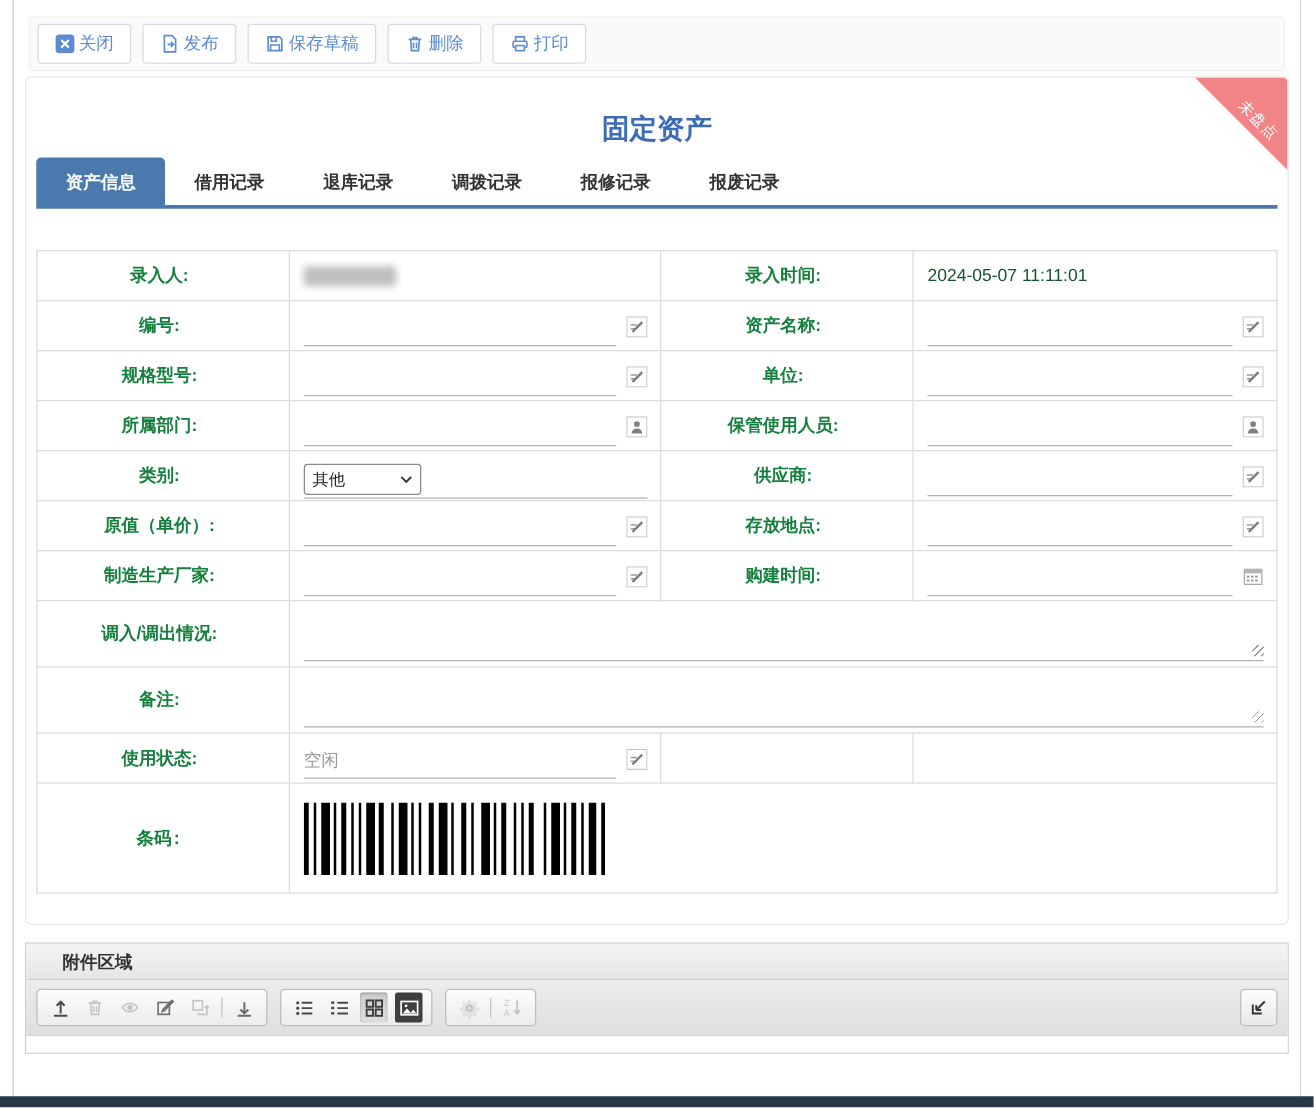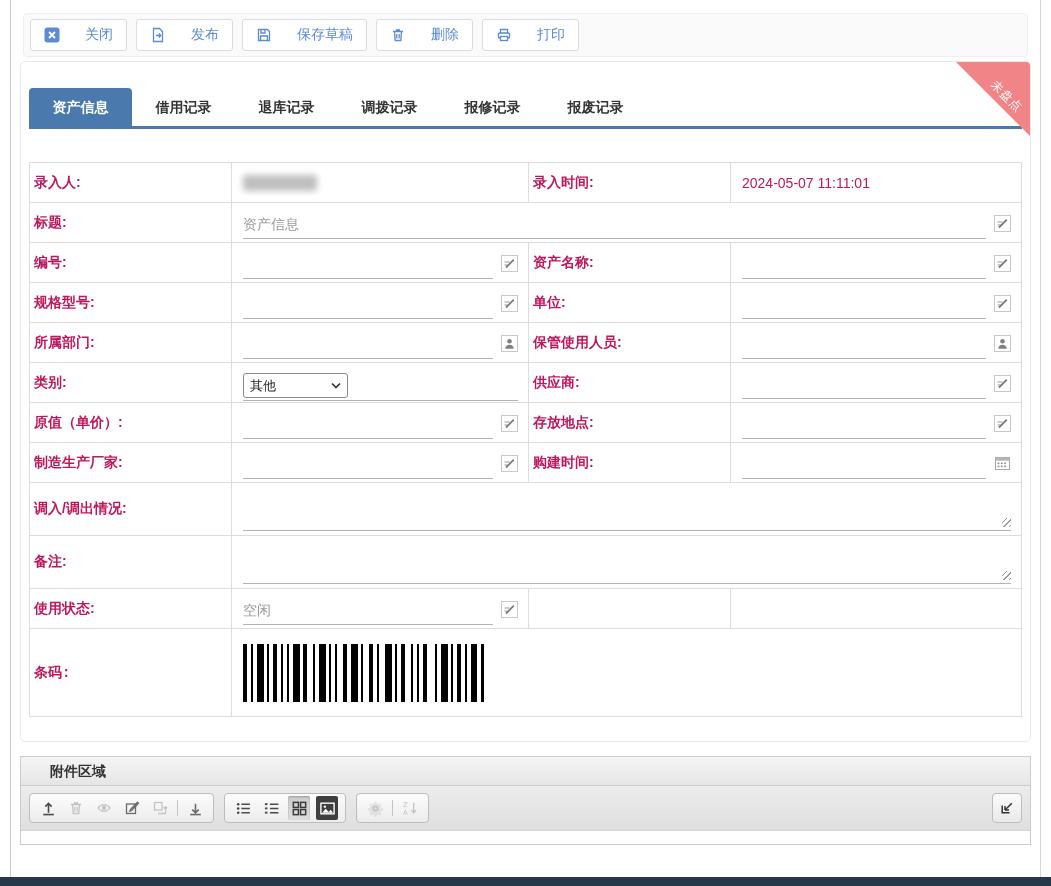--- a/index.html
+++ b/index.html
@@ -6,46 +6,46 @@
   html,body { width:1051px; height:886px; }
   body { font-family:"Liberation Sans","DejaVu Sans",sans-serif; background:#fff; overflow:hidden; }
   .page { position:relative; width:1051px; height:886px; background:#fff; }
   .left-line { position:absolute; left:10px; top:0; width:1px; height:877px; background:#c9c9c9; }
   .right-line { position:absolute; left:1040px; top:0; width:1px; height:886px; background:#d6d6d6; }
   .bottom-bar { position:absolute; left:0; bottom:0; width:1051px; height:9px; background:#25394a; }
   .main { position:absolute; left:11px; top:0; width:1029px; }
 
   
   .btn-strip { margin:13px 12px 0 12px; background:#fafafa; border:1px solid #efefef; border-radius:4px; padding:5px 6px; display:flex; gap:9px; height:44px; align-items:center; }
-  .tb-btn { display:inline-flex; align-items:center; gap:25px; background:#fff; border:1px solid #d8dce2; border-radius:3px; padding:0 13px; height:32px; color:#5b8bd2; font-size:14px; cursor:pointer; white-space:nowrap; }
+  .tb-btn { display:inline-flex; align-items:center; gap:3px; background:#fff; border:1px solid #d8dce2; border-radius:3px; padding:0 13px; height:32px; color:#5b8bd2; font-size:14px; cursor:pointer; white-space:nowrap; }
   .tb-btn svg { display:block; }
 
   
   .panel { position:relative; margin:4px 9px 0 9px; border:1px solid #e9e9e9; border-radius:5px; padding:26px 8px 24px 8px; overflow:hidden; }
   .ribbon-tri { position:absolute; top:0; right:0; width:0; height:0; border-top:74px solid #f08486; border-left:74px solid transparent; }
   .ribbon-txt { position:absolute; top:26px; right:4px; transform:rotate(45deg); color:#fff; font-size:12px; letter-spacing:1px; }
   .page-title { text-align:center; color:#3c6cb4; font-size:22px; font-weight:700; margin-bottom:8px; }
   .tabs { display:flex; border-bottom:3px solid #4a7aad; }
   .tab { width:103px; height:38px; line-height:38px; text-align:center; font-size:14px; font-weight:700; color:#333; cursor:pointer; }
   .tab.active { background:#4a7aad; color:#fff; border-radius:4px 4px 0 0; }
 
   
   .form-table { width:100%; border-collapse:collapse; margin-top:33px; table-layout:fixed; }
   .form-table td { border:1px solid #dcdcdc; vertical-align:middle; }
-  td.lbl { text-align:left; padding:0 10px 0 4px; font-weight:700; color:#be185d; font-size:14px; }
+  td.lbl { text-align:center; padding:0 10px 0 4px; font-weight:700; color:#15803d; font-size:14px; }
   td.val { padding:0 10px 0 11px; }
   tr.std td { height:40px; }
   tr.ta td { height:52px; }
   tr.bc td { height:88px;font-family:Liberation Mono, monospace; }
   .vf { display:flex; align-items:center; gap:8px; height:100%; }
   .uline { flex:1; border-bottom:1px solid #b3b3b3; height:26px; display:flex; align-items:center; color:#999; font-size:14px; margin-top:6px; }
-  .ro { color:#be185d; font-size:14px; }
+  .ro { color:#14532d; font-size:14px; }
   .blur { width:74px; height:16px; border-radius:2px; background:#bfbfbf; filter:blur(3px); }
   .fld-icon { display:flex; align-items:center; cursor:pointer; margin-top:2px; }
-  .sel { display:inline-flex; align-items:center; justify-content:space-between; width:105px; height:25px; border:1px solid #8a8a8a; border-radius:3px; background:#fff; padding:0 6px; font-size:13px; color:#222; cursor:pointer; margin-top:2px; }
+  .sel { display:inline-flex; align-items:center; justify-content:space-between; width:94px; height:25px; border:1px solid #8a8a8a; border-radius:3px; background:#fff; padding:0 6px; font-size:13px; color:#222; cursor:pointer; margin-top:2px; }
   .ta-wrap { position:relative; height:46px; border-bottom:1px solid #b3b3b3; margin:2px 0 4px 0; cursor:text; }
   .resize-h { position:absolute; right:0; bottom:3px; width:9px; height:9px; background:repeating-linear-gradient(135deg, transparent 0 3px, #999 3px 4px); cursor:nwse-resize; }
   .barcode { margin:0; display:block; }
 
   
   .attach { margin:14px 9px 0 9px; border:1px solid #ccc; }
   .attach-head { height:29px; line-height:29px; padding-left:29px; font-weight:700; font-size:14px; color:#333; background:linear-gradient(#f4f4f4,#e6e6e6); border-bottom:1px solid #ccc; }
   .attach-toolbar { background:linear-gradient(#ececec,#dfdfdf); padding:7px 8px; display:flex; align-items:center; gap:10px; border-bottom:1px solid #d4d4d4; }
   .tool-group { display:flex; align-items:center; gap:6px; background:linear-gradient(#fcfcfc,#ececec); border:1px solid #bdbdbd; border-radius:4px; padding:3px 7px; height:30px; }
   .tg-btn { width:22px; height:24px; display:flex; align-items:center; justify-content:center; color:#6b6b6b; cursor:pointer; }
@@ -112,20 +112,21 @@
             </svg>
         </span>
         <span>打印</span>
       </button>
     </div>
 
     <div class="panel">
       <div class="ribbon-tri"></div>
       <div class="ribbon-txt">未盘点</div>
 
+      <div class="page-title">固定资产</div>
 
       <div class="tabs">
         <div class="tab active">资产信息</div>
         <div class="tab">借用记录</div>
         <div class="tab">退库记录</div>
         <div class="tab">调拨记录</div>
         <div class="tab">报修记录</div>
         <div class="tab">报废记录</div>
       </div>
 
@@ -142,35 +143,20 @@
           <td class="lbl"><span>录入人:</span></td>
           <td class="val">
                 <div class="vf">
                   <span class="blur"></span>
                 </div>
               </td>
           <td class="lbl"><span>录入时间:</span></td>
           <td class="val"><span class="ro">2024-05-07 11:11:01</span></td>
         </tr>
 
-        <tr class="std">
-          <td class="lbl"><span>标题:</span></td>
-          <td class="val" colspan="3">
-            <div class="vf">
-              <div class="uline">资产信息</div>
-              <span class="fld-icon">
-                <svg width="17" height="17" viewBox="0 0 17 17">
-                      <rect x="0.5" y="0.5" width="16" height="16" fill="#fff" stroke="#c8c8c8"></rect>
-                      <path d="M3.5 7h5M3.5 10h3" stroke="#9a9a9a" stroke-width="1.2"></path>
-                      <path d="M5 12.5L12.8 4.7" stroke="#7a7a7a" stroke-width="1.8"></path>
-                    </svg>
-              </span>
-            </div>
-          </td>
-        </tr>
 
         <tr class="std">
           <td class="lbl"><span>编号:</span></td>
           <td class="val">
                 <div class="vf">
             <div class="uline"></div>
             <span class="fld-icon">
                     <svg width="17" height="17" viewBox="0 0 17 17">
                       <rect x="0.5" y="0.5" width="16" height="16" fill="#fff" stroke="#c8c8c8"></rect>
                       <path d="M3.5 7h5M3.5 10h3" stroke="#9a9a9a" stroke-width="1.2"></path>

